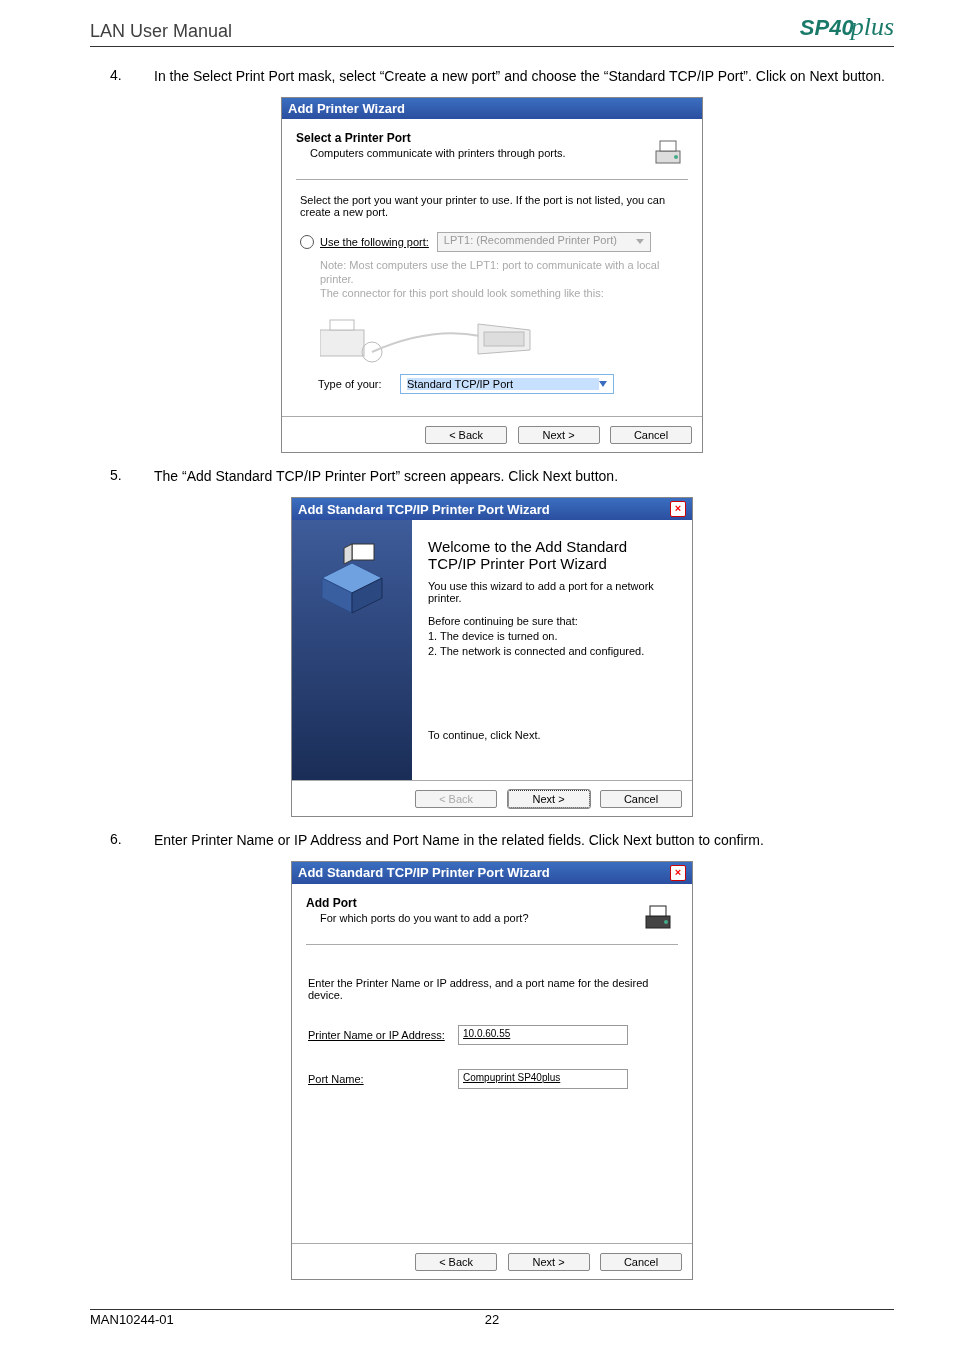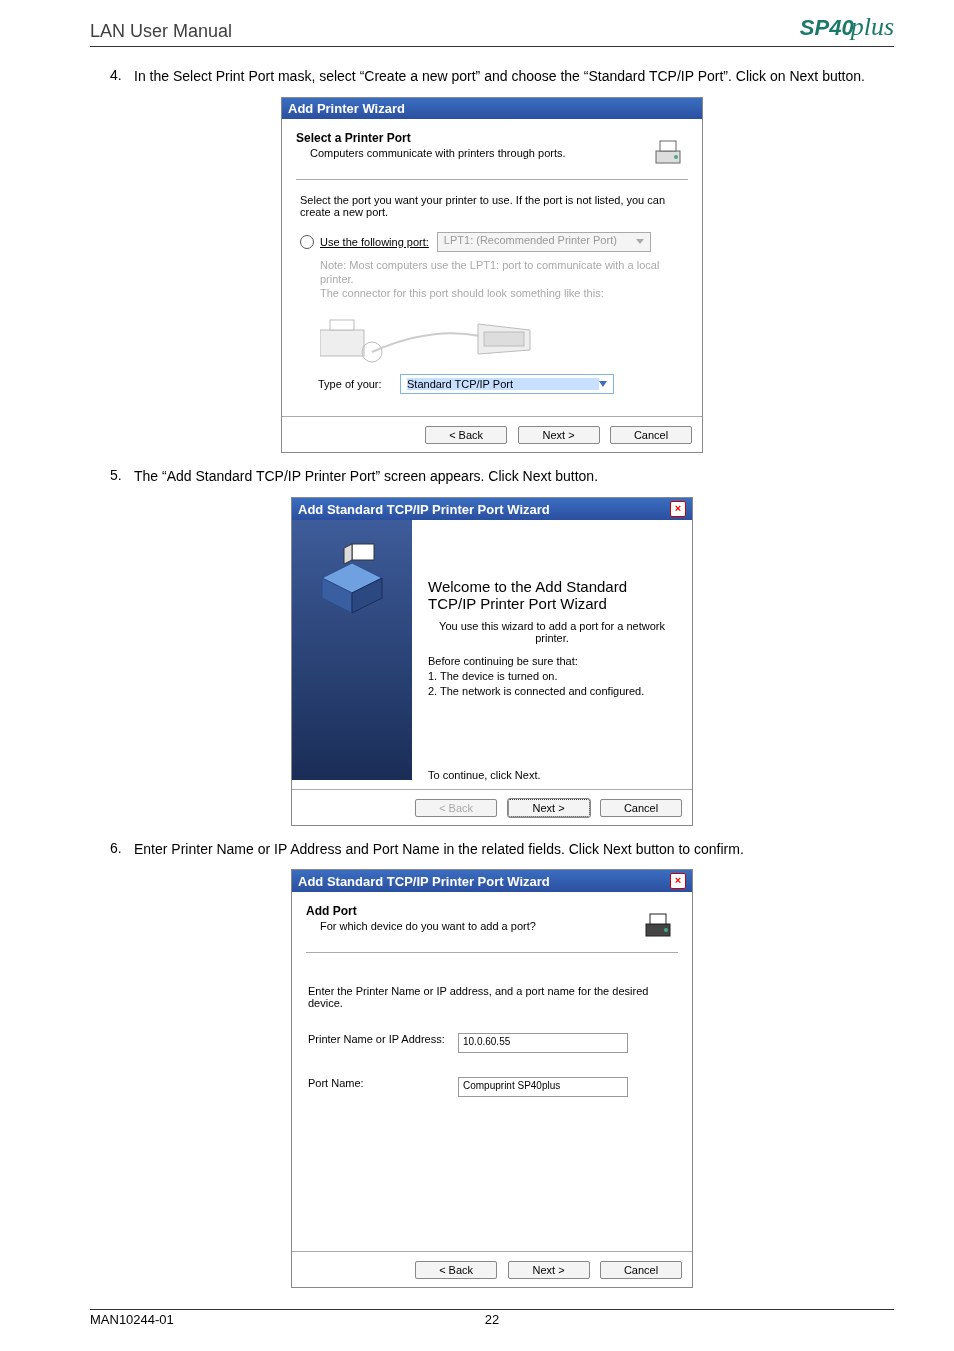--- a/index.html
+++ b/index.html
@@ -4,21 +4,21 @@
 <style>
   html, body { margin: 0; padding: 0; background: #fff; font-family: Arial, Helvetica, sans-serif; }
   .page { width: 954px; min-height: 1351px; margin: 0 auto; position: relative; padding: 12px 60px 0 90px; box-sizing: border-box; }
   .header-row { display: flex; justify-content: space-between; align-items: flex-end; }
   .header-title { font-size: 18px; color: #404040; }
   .logo { font-style: italic; color: #1a7a6a; font-size: 22px; font-weight: bold; }
   .logo .cursive { font-family: 'Brush Script MT', cursive; font-style: italic; font-weight: normal; font-size: 26px; margin-left: -3px; }
   hr.top-sep { border: none; border-top: 1px solid #333; margin: 4px 0 20px 0; }
   .step { display: flex; margin-top: 12px; margin-bottom: 10px; }
   .step-num { width: 44px; font-size: 14px; padding-left:20px; box-sizing:border-box; }
-  .step-text { font-size: 14px; line-height: 1.4; flex:1; }
+  .step-text { font-size: 14px; line-height: 1.4; flex:1;margin-left:20px; }
   .dialog-wrap { text-align: center; margin: 6px 0 14px 0; }
   .dialog { display: inline-block; text-align: left; background: #fff; border: 1px solid #888; }
   .titlebar { background: linear-gradient(to bottom,#3b6ec0,#2b4fa0); color:#fff; font-size: 13px; font-weight: bold; padding: 3px 6px; display:flex; justify-content:space-between; align-items:center; }
   .close-x { width:14px; height:14px; background:#fff; color:red; font-size:11px; font-weight:bold; text-align:center; line-height:12px; border:1px solid #c00; border-radius:2px; }
   .d1 { width: 420px; }
   .d-panel { padding: 12px 14px; font-size: 11px; }
   .d-head-row { display:flex; justify-content:space-between; align-items:flex-start; border-bottom:1px solid #aaa; padding-bottom:8px; }
   .d-head-txt .hd-title { font-weight:bold; font-size:12px; margin-bottom:2px; }
   .d-head-txt .hd-sub { font-size:11px; padding-left:14px; }
   .printer-ico { width:40px; height:40px; }
@@ -37,29 +37,29 @@
   .sel-enabled-val { flex:1; background:#c8e0ff; }
   .sel-enabled .dd { width:0; height:0; border-left:4px solid transparent; border-right:4px solid transparent; border-top:6px solid #3b6ec0; }
   .btn-row { border-top:1px solid #aaa; padding:8px 10px; text-align:right; }
   .btn { display:inline-block; border:1px solid #888; background:#f4f4f4; font-size:11px; padding:2px 14px; margin-left:6px; min-width:52px; text-align:center; border-radius:2px; }
   .btn.disabled { color:#aaa; }
   .btn.default { border:1px dotted #333; outline:1px solid #888; }
   
   .d2 { width: 400px; }
   .d2-body { display:flex; }
   .d2-side { width:120px; height:260px; background:linear-gradient(to bottom,#3e5c9a,#1a2d57); display:flex; align-items:flex-start; justify-content:center; padding-top:18px; box-sizing:border-box; }
-  .d2-main { flex:1; padding:18px 16px 8px 16px; font-size:11px;margin-top:40px; }
+  .d2-main { flex:1; padding:18px 16px 8px 16px; font-size:11px; }
   .d2-title { font-size:15px; margin-bottom:4px; }
-  .d2-sub { margin-top:8px;text-align:center; }
+  .d2-sub { margin-top:8px; }
   .d2-list { margin-top:10px; line-height:1.35; }
   .d2-cont { margin-top:70px; }
   
   .d3 { width: 400px; }
   .d3-body { padding: 12px 16px 40px 16px; font-size:11px; }
-  .field-row { display:flex; align-items:flex-start; margin:24px 0; }
+  .field-row { display:flex; align-items:center; margin:24px 0;text-decoration:underline; }
   .field-lbl { width:150px; }
   .field-inp { border:1px solid #999; padding:2px 4px; width:160px; height:14px; font-size:10px; }
   .d3-intro { margin:14px 0 18px 0; }
   
   .side-printer svg { width:80px; height:80px; }
   
   .page-footer { position:absolute; bottom:24px; left:90px; right:60px; border-top:1px solid #333; padding-top:2px; font-size:13px; display:flex; justify-content:space-between; }
   .pf-center { position:absolute; left:50%; transform:translateX(-50%); }
 </style>
 </head>
@@ -191,21 +191,21 @@
   <div class="dialog-wrap">
     <div class="dialog d3">
       <div class="titlebar">
         <span>Add Standard TCP/IP Printer Port Wizard</span>
         <span class="close-x">×</span>
       </div>
       <div class="d-panel" style="padding-bottom:6px">
         <div class="d-head-row">
           <div class="d-head-txt">
             <div class="hd-title">Add Port</div>
-            <div class="hd-sub">For which device do you want to add a port?</div>
+            <div class="hd-sub">For which ports do you want to add a port?</div>
           </div>
           <div class="printer-ico">
             <svg viewBox="0 0 40 40">
                 <rect x="8" y="20" width="24" height="12" fill="#444" stroke="#222"></rect>
                 <rect x="12" y="10" width="16" height="10" fill="#fff" stroke="#222"></rect>
                 <circle cx="28" cy="26" r="2" fill="#4a8"></circle>
               </svg>
           </div>
         </div>
       </div>

